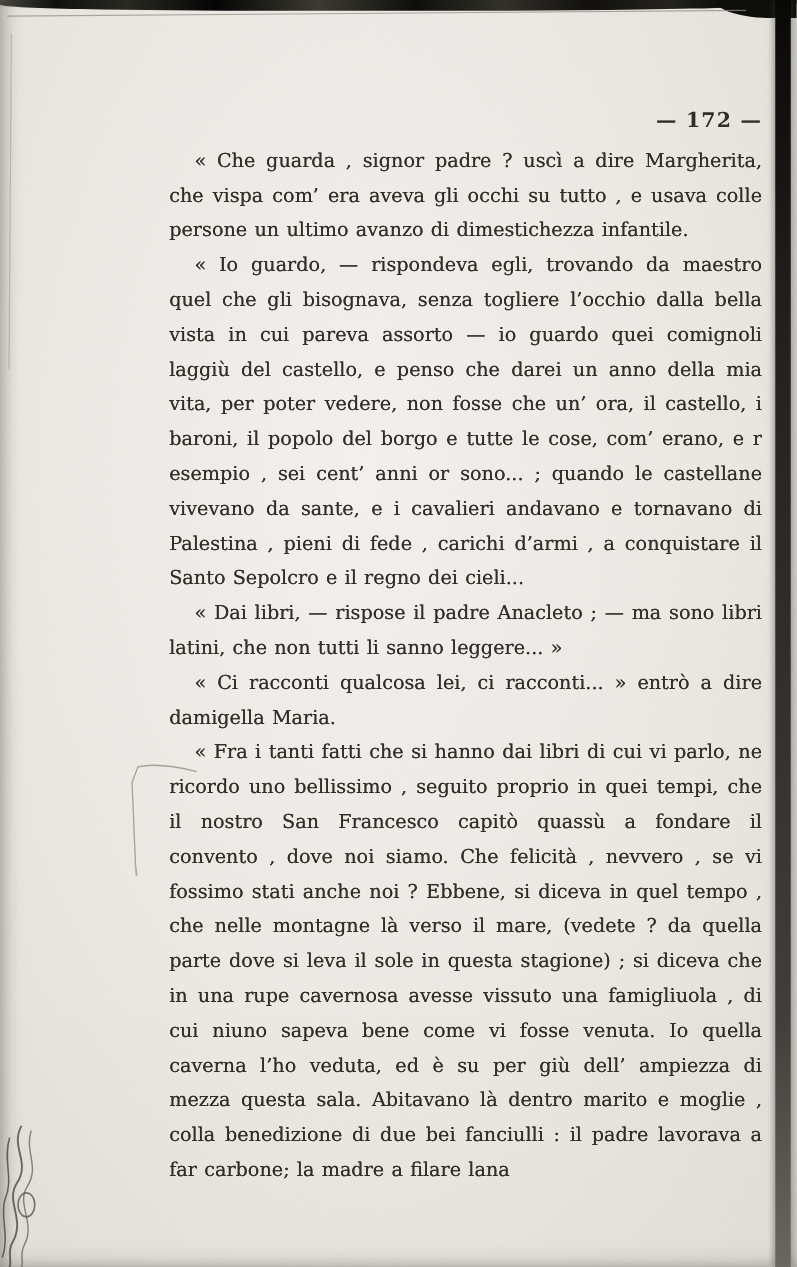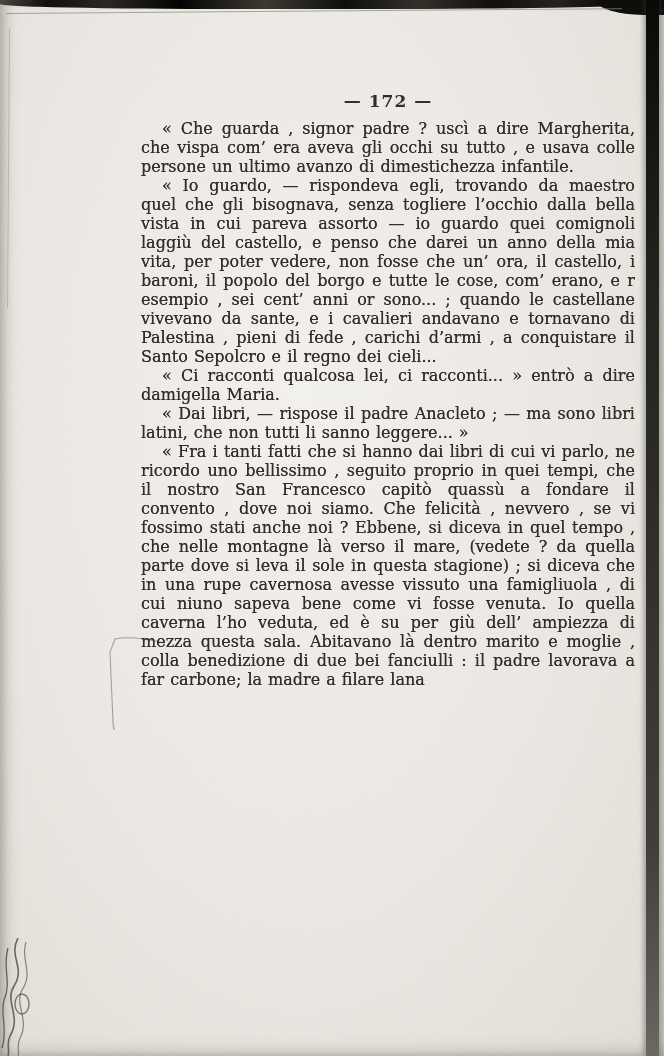--- a/index.html
+++ b/index.html
@@ -54,21 +54,21 @@
   .artifact { position: absolute; pointer-events: none; }
   
   #page-number {
     position: absolute; top: 91px; left: 141px; width: 494px;
     text-align: center;
     font-size: 17px; font-weight: bold; letter-spacing: 1px;
     color: #2e2a25;
   }
   #text-block {
     position: absolute; top: 119px; left: 141px; width: 494px;
-    font-size: 16px; line-height: 19px;
+    font-size: 16px; line-height: 29px;
     color: #2e2a25;
     text-align: justify;
     text-shadow: 0 0 .5px rgba(46,42,37,.85);
     word-spacing: .06em;
   }
   #text-block p { margin: 0; text-indent: 21px; }
   .grain { position: absolute; top: 0; left: 0; pointer-events: none; opacity: .45; }
 </style>
 </head>
 <body>
@@ -86,27 +86,27 @@
     <path d="M15,96 L16,104" fill="none" stroke="#8d887e" stroke-width="1.6" opacity="0.6"></path>
   </svg>
 
   <svg class="artifact" style="left:-4px; top:938px;" width="78" height="118" viewBox="0 0 78 118">
     <path d="M22,0 C12,18 30,30 18,48 C8,64 26,78 14,98 C10,106 14,112 12,118" fill="none" stroke="#4a4742" stroke-width="1.6" opacity="0.8"></path>
     <path d="M30,4 C24,22 38,34 26,52 C18,66 34,82 24,100 C20,108 24,114 22,118" fill="none" stroke="#5b5751" stroke-width="1.2" opacity="0.7"></path>
     <path d="M12,10 C6,30 16,44 8,62 C4,76 12,92 6,110" fill="none" stroke="#3f3c37" stroke-width="1.3" opacity="0.75"></path>
     <ellipse cx="26" cy="66" rx="7" ry="10" fill="none" stroke="#4a4742" stroke-width="1.4" opacity="0.7"></ellipse>
   </svg>
 
-  <div id="page-number" style="color: rgb(46, 42, 37);">— 172 —</div>
+  <div id="page-number" style="color: rgb(46, 42, 37); text-align: right;">— 172 —</div>
 
   <div id="text-block" style="color: rgb(46, 42, 37);">
     <p>« Che guarda , signor padre ? uscì a dire Margherita, che vispa com’ era aveva gli occhi su tutto , e usava colle persone un ultimo avanzo di dimestichezza infantile.</p>
     <p>« Io guardo, — rispondeva egli, trovando da maestro quel che gli bisognava, senza togliere l’occhio dalla bella vista in cui pareva assorto — io guardo quei comignoli laggiù del castello, e penso che darei un anno della mia vita, per poter vedere, non fosse che un’ ora, il castello, i baroni, il popolo del borgo e tutte le cose, com’ erano, e r esempio , sei cent’ anni or sono... ; quando le castellane vivevano da sante, e i cavalieri andavano e tornavano di Palestina , pieni di fede , carichi d’armi , a conquistare il Santo Sepolcro e il regno dei cieli...</p>
+    <p>« Dai libri, — rispose il padre Anacleto ; — ma sono libri latini, che non tutti li sanno leggere... »</p>
     <p>« Ci racconti qualcosa lei, ci racconti... » entrò a dire damigella Maria.</p>
-    <p>« Dai libri, — rispose il padre Anacleto ; — ma sono libri latini, che non tutti li sanno leggere... »</p>
     <p>« Fra i tanti fatti che si hanno dai libri di cui vi parlo, ne ricordo uno bellissimo , seguito proprio in quei tempi, che il nostro San Francesco capitò quassù a fondare il convento , dove noi siamo. Che felicità , nevvero , se vi fossimo stati anche noi ? Ebbene, si diceva in quel tempo , che nelle montagne là verso il mare, (vedete ? da quella parte dove si leva il sole in questa stagione) ; si diceva che in una rupe cavernosa avesse vissuto una famigliuola , di cui niuno sapeva bene come vi fosse venuta. Io quella caverna l’ho veduta, ed è su per giù dell’ ampiezza di mezza questa sala. Abitavano là dentro marito e moglie , colla benedizione di due bei fanciulli : il padre lavorava a far carbone; la madre a filare lana</p>
   </div>
 
   <svg class="grain" width="664" height="1056">
     <filter id="grainNoise">
       <feTurbulence type="fractalNoise" baseFrequency="0.8" numOctaves="2" stitchTiles="stitch"></feTurbulence>
       <feColorMatrix type="matrix" values="0 0 0 0 0.45  0 0 0 0 0.43  0 0 0 0 0.39  0 0 0 0.12 0"></feColorMatrix>
     </filter>
     <rect width="664" height="1056" filter="url(#grainNoise)"></rect>
   </svg>

